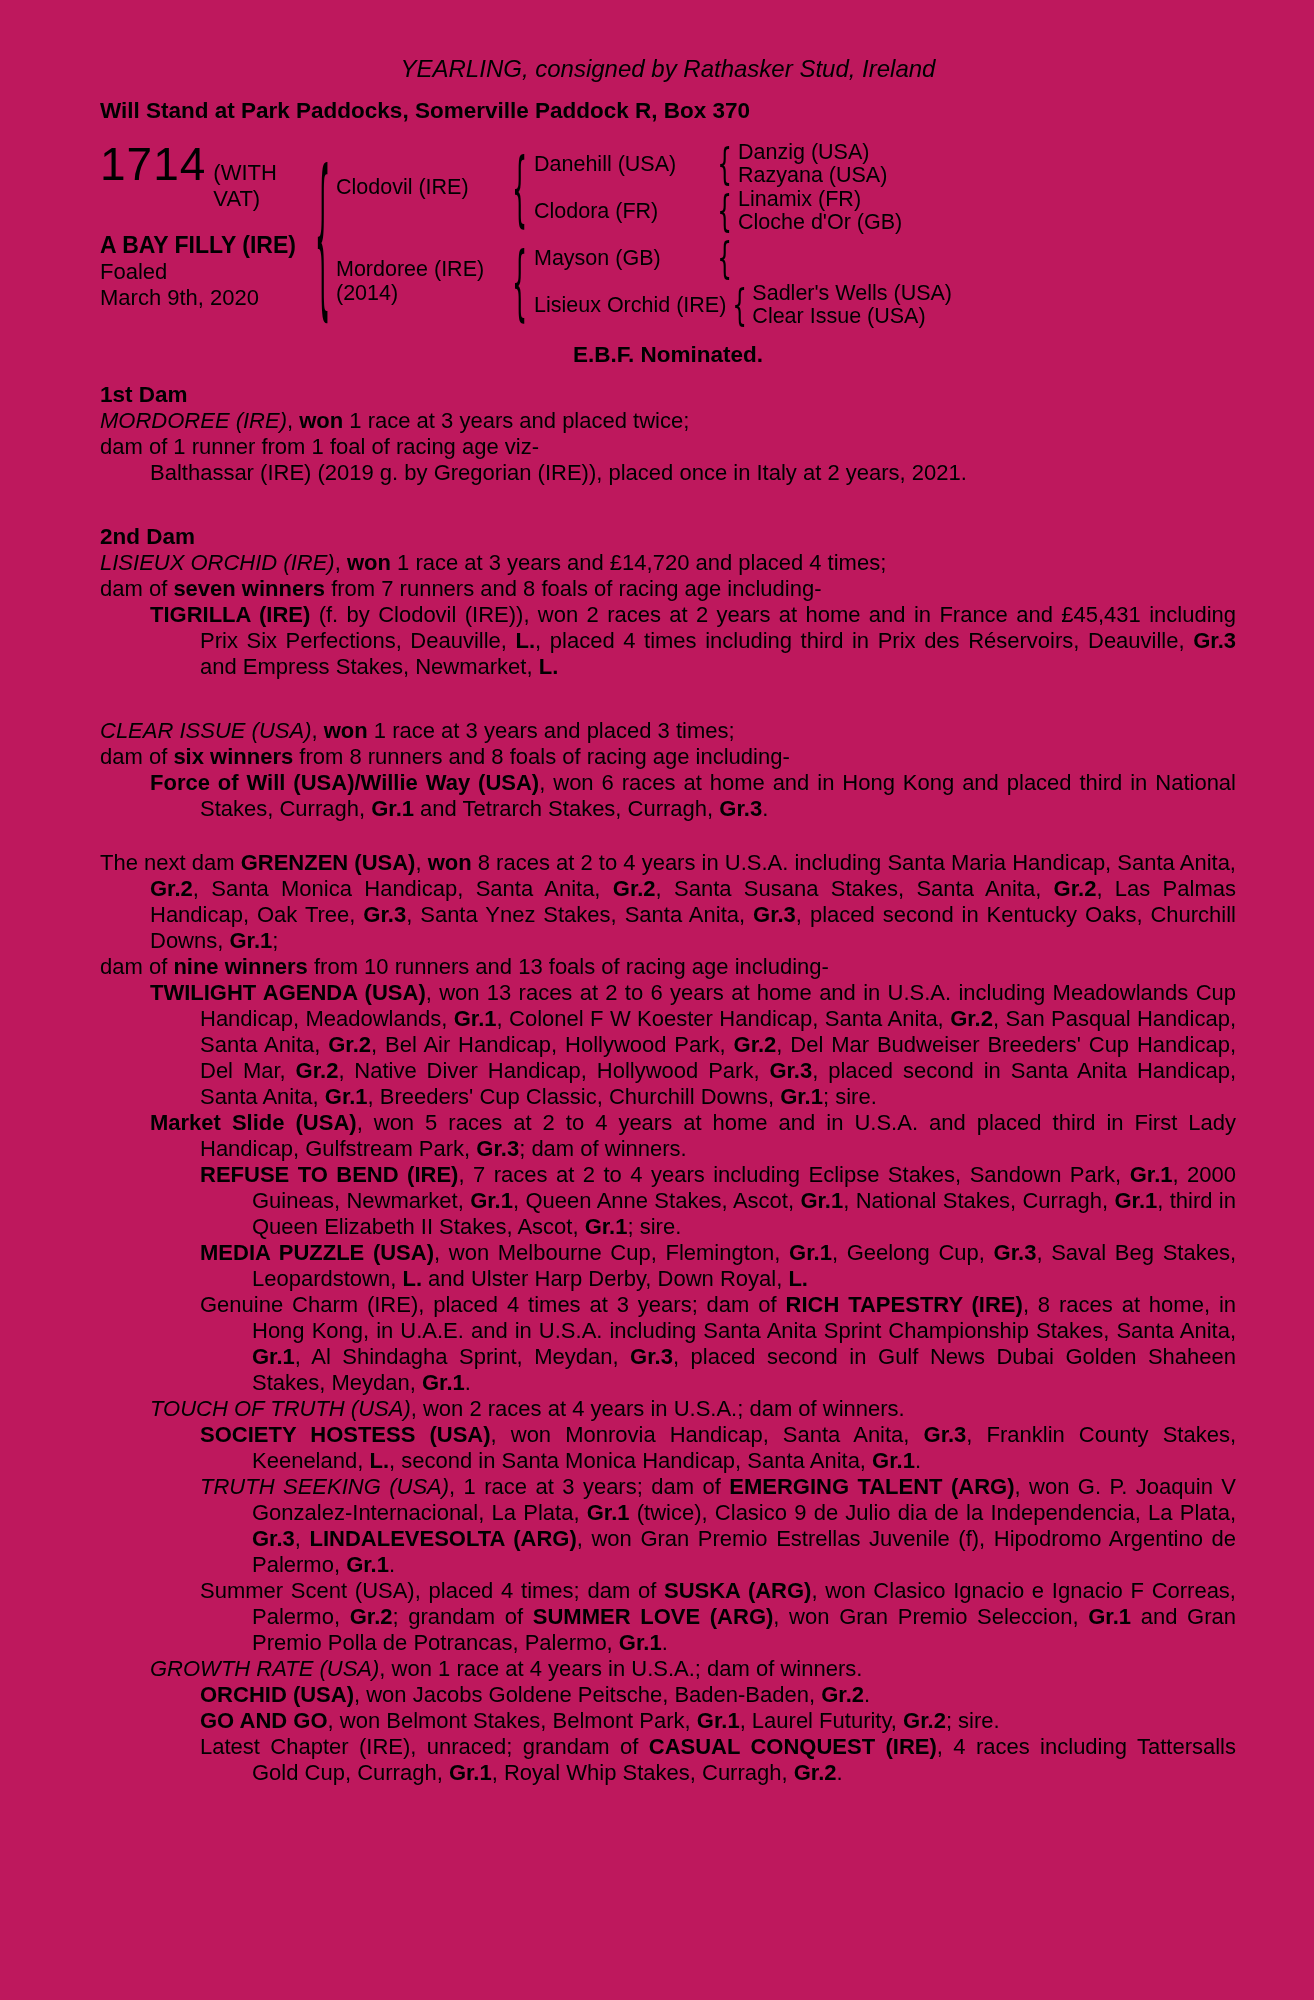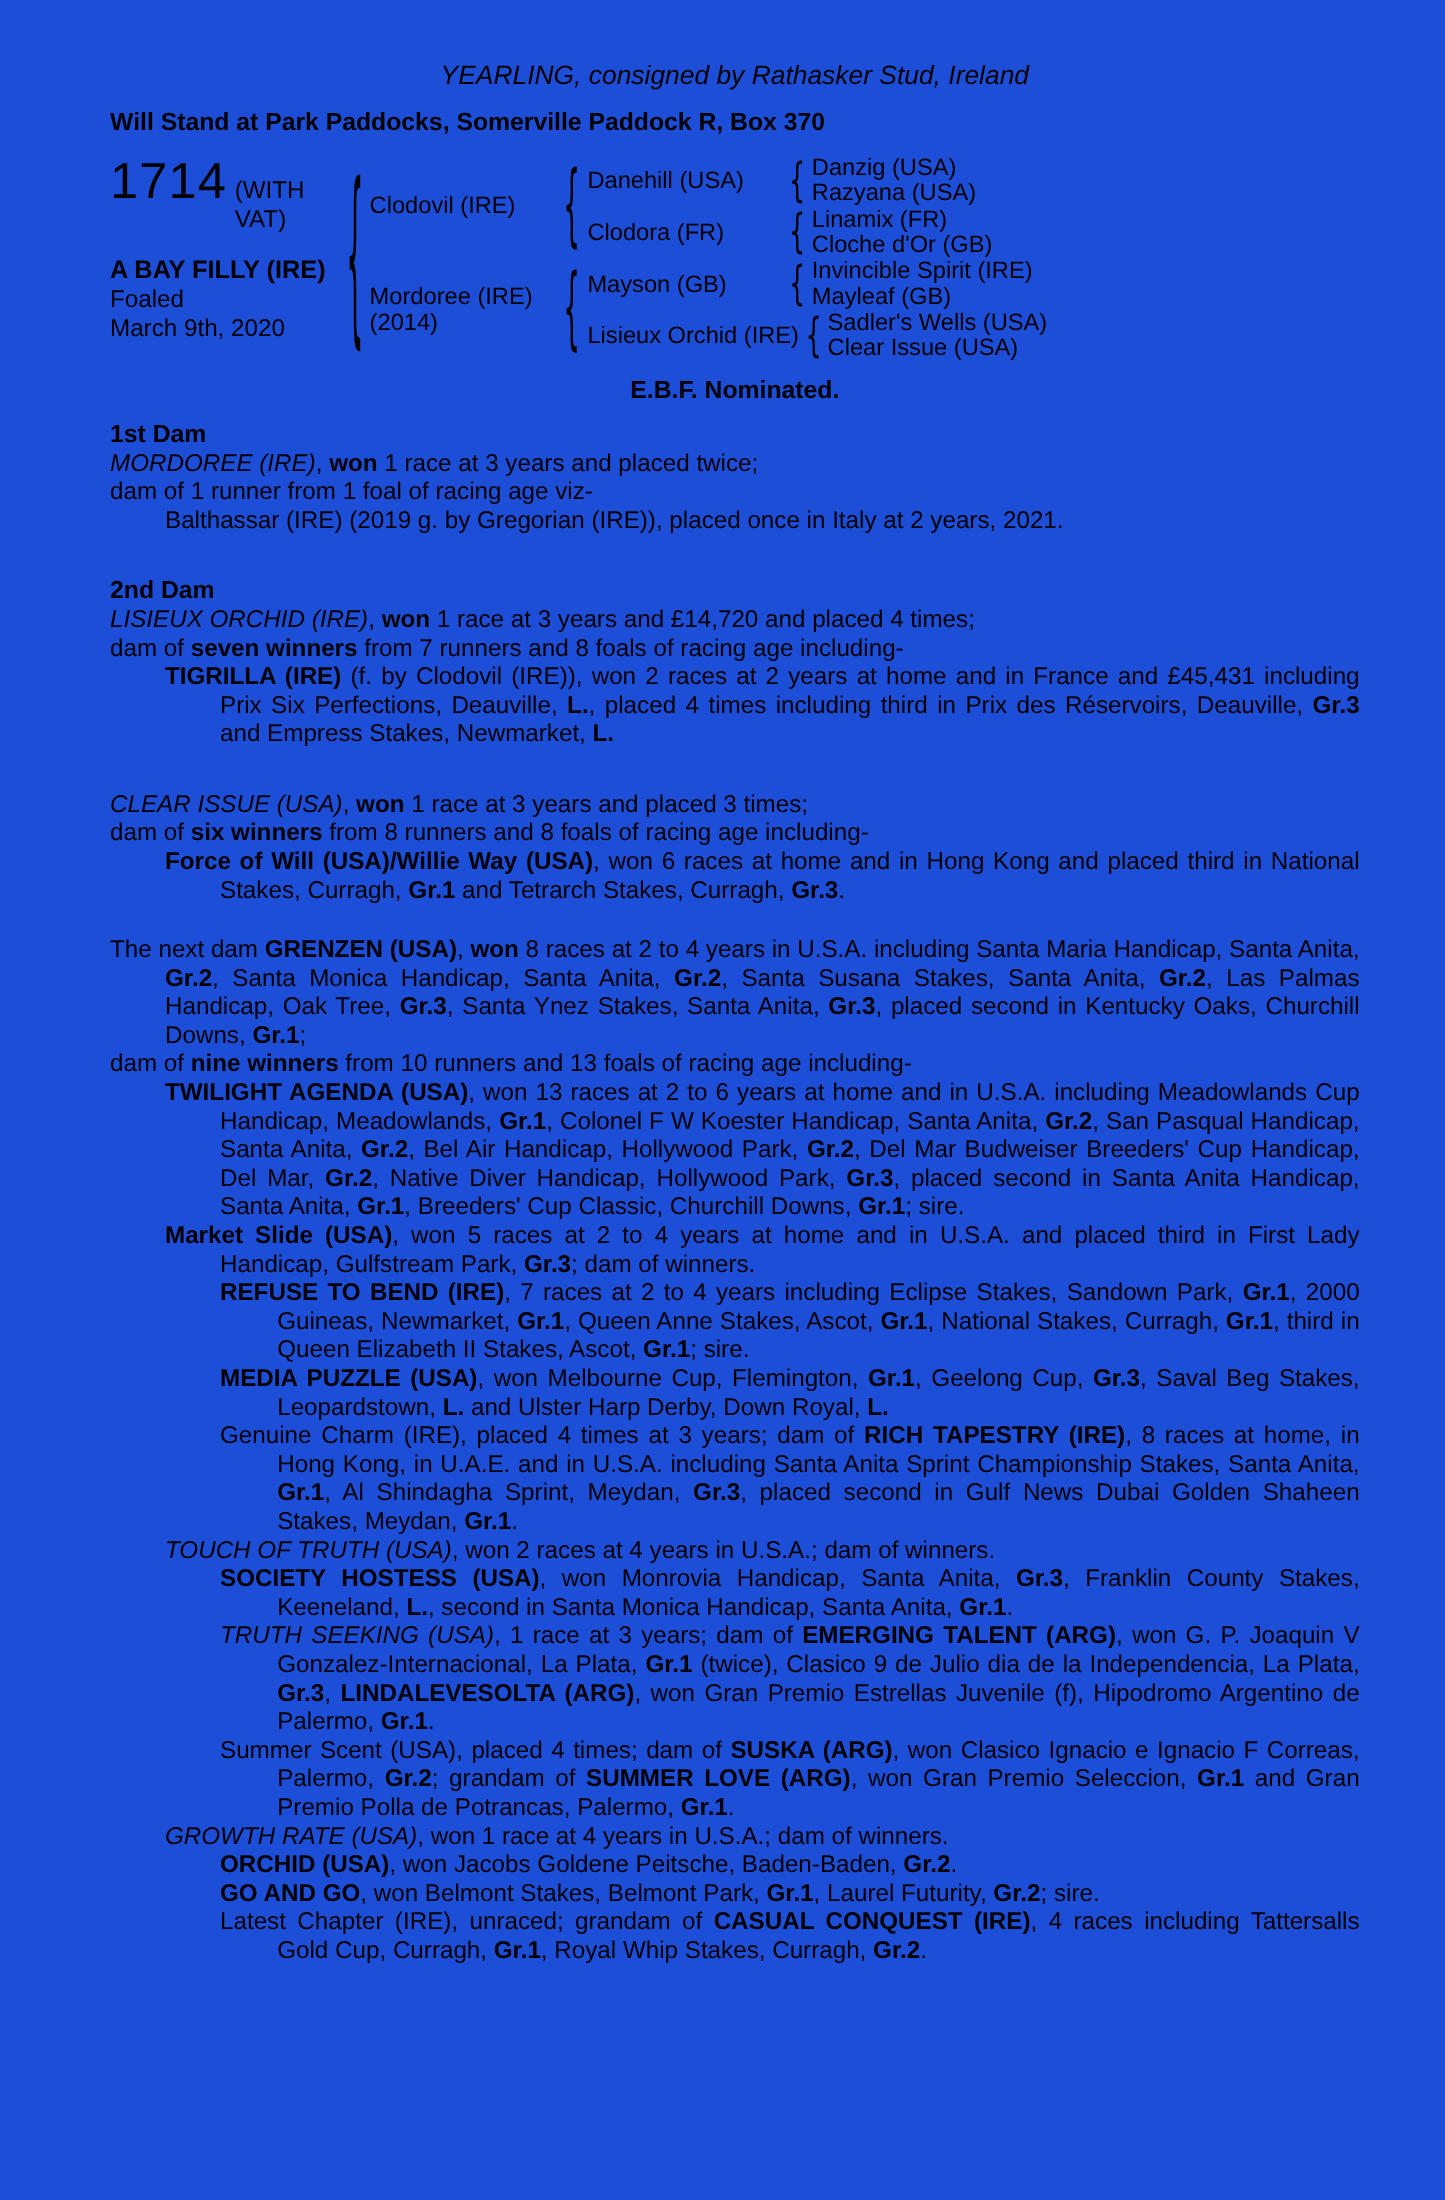--- a/index.html
+++ b/index.html
@@ -1,20 +1,20 @@
 <!DOCTYPE html>
 <html><head>
 <meta charset="utf-8">
 <style>
   html,body { margin:0; padding:0; background:#e8e8e8; }
   .page {
     position:relative;
     width:1314px; height:2000px;
     margin:0 auto;
-    background:#1d4ed8;
+    background:#be185d;
     color:#000;
     font-family:"Liberation Sans", sans-serif;
     font-size:22px;
     line-height:26px;
     box-sizing:border-box;
     padding:56px 78px 0 100px;
     overflow:hidden;
   }
   .b { font-weight:bold; }
   .i { font-style:italic; }
@@ -177,24 +177,20 @@
         </div>
         <div class="brace mid">
             <span>{</span>
           </div>
         <div class="gen2-stack">
           <div class="gen2-row">
             <div class="gen2-name">Mayson (GB)</div>
             <div class="brace small">
                 <span>{</span>
               </div>
-            <div class="gen3-pair">
-              <div>Invincible Spirit (IRE)</div>
-              <div>Mayleaf (GB)</div>
-            </div>
           </div>
           <div class="gen2-row">
             <div class="gen2-name">Lisieux Orchid (IRE)</div>
             <div class="brace small">
                 <span>{</span>
               </div>
             <div class="gen3-pair">
               <div>Sadler's Wells (USA)</div>
               <div>Clear Issue (USA)</div>
             </div>

